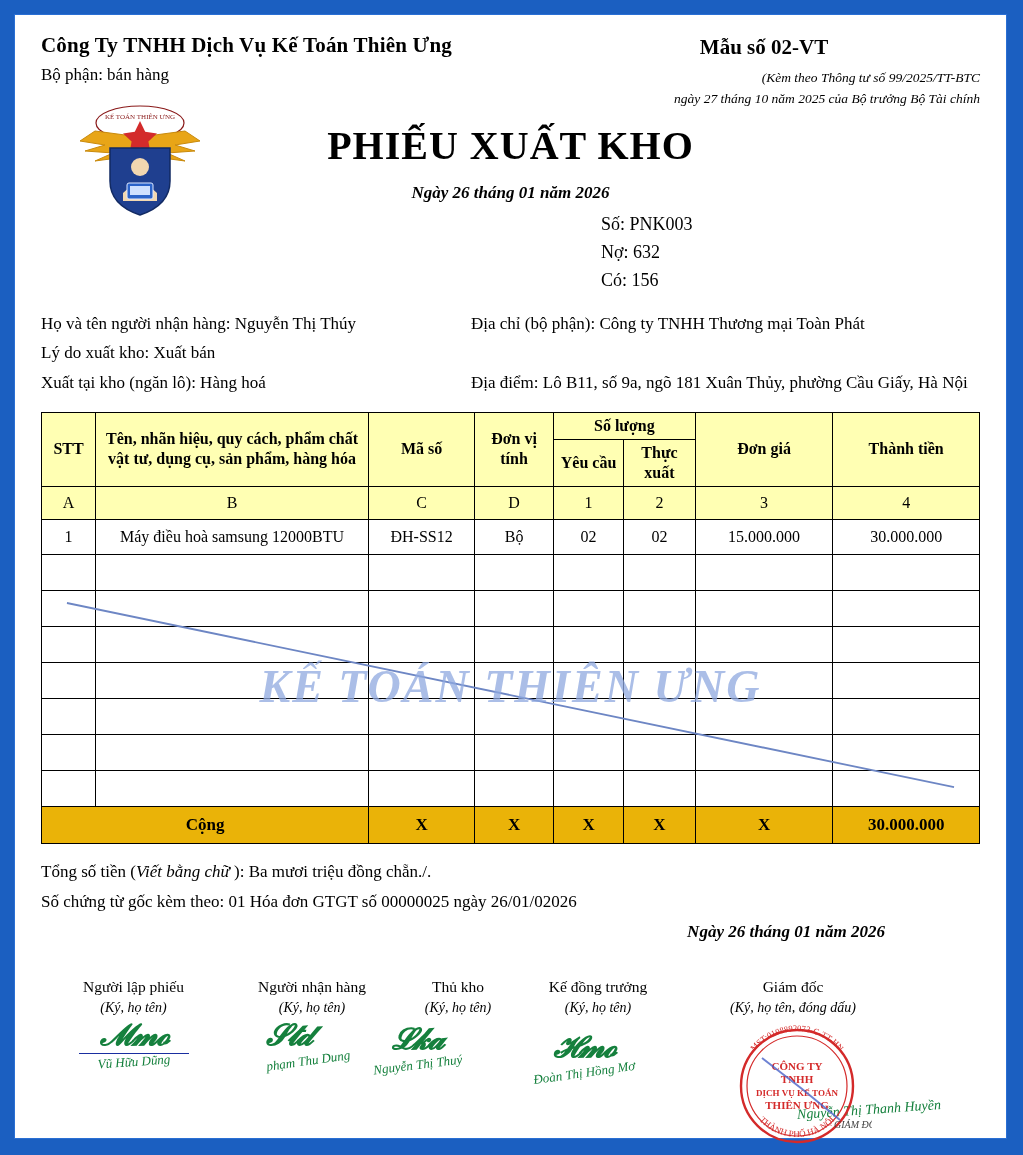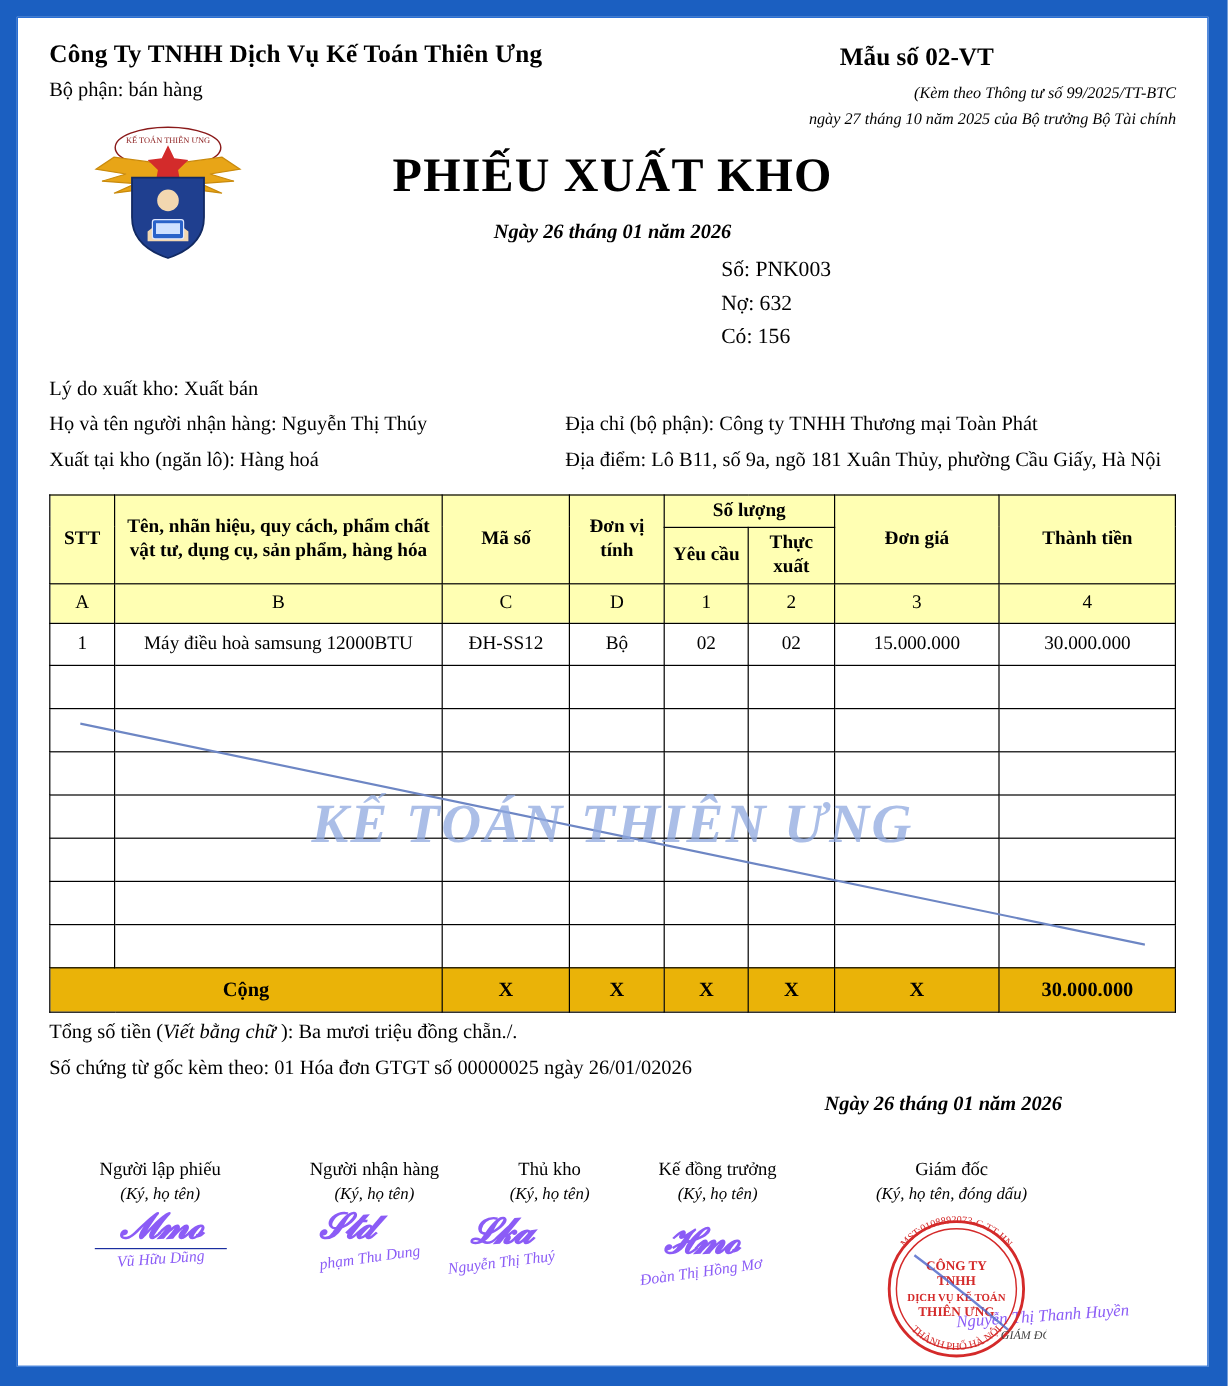--- a/index.html
+++ b/index.html
@@ -76,37 +76,37 @@
   
   .watermark{
     position:absolute;left:0;right:0;top:645px;text-align:center;
     font-size:46px;font-weight:bold;font-style:italic;
     color:#8fa9e0;opacity:.75;letter-spacing:2px;
     font-family:"Liberation Serif", serif;
     pointer-events:none;
   }
 
   
-  .foot{font-size:17px;margin-top:1px;line-height:1.75;}
+  .foot{font-size:17px;margin-top:13px;line-height:1.75;}
   .foot i{font-style:italic;}
   .foot-date{text-align:right;font-style:italic;font-weight:bold;font-size:17px;margin-top:6px;padding-right:95px;}
 
   
   .signs{display:flex;margin-top:16px;}
   .sig{text-align:center;}
   .sig .t{font-size:15.5px;font-weight:normal;margin-top:20px;}
   .sig .s{font-size:14px;font-style:italic;margin-top:4px;}
   .sig1{width:185px;}
   .sig2{width:172px;}
   .sig3{width:120px;}
   .sig4{width:160px;}
   .sig5{width:230px;}
 
   .sigimgs{position:relative;height:120px;}
-  .sg{position:absolute;font-family:"Liberation Serif",serif;color:#8b5cf6;font-style:italic;}
+  .sg{position:absolute;font-family:"Liberation Serif",serif;color:#15803d;font-style:italic;}
   .sg .scribble{font-size:30px;font-weight:bold;letter-spacing:-2px;}
   .sg .nm{font-size:13px;white-space:nowrap;}
   .underline{border-bottom:1.5px solid #1a2ea0;}
 
   
   .stamp{
     position:absolute;right:108px;top:-8px;width:150px;height:150px;
   }
 </style>
 </head>
@@ -153,25 +153,25 @@
     </div>
 
     <div class="numbers">
       <div>Số: PNK003</div>
       <div>Nợ: 632</div>
       <div>Có: 156</div>
     </div>
 
     <div class="info">
       <div class="info-row">
-        <div class="c1">Lý do xuất kho: Xuất bán</div>
-      </div>
-      <div class="info-row">
         <div class="c1">Họ và tên người nhận hàng: Nguyễn Thị Thúy</div>
         <div class="c2">Địa chỉ (bộ phận): Công ty TNHH Thương mại Toàn Phát</div>
+      </div>
+      <div class="info-row">
+        <div class="c1">Lý do xuất kho: Xuất bán</div>
       </div>
       <div class="info-row">
         <div class="c1">Xuất tại kho (ngăn lô): Hàng hoá</div>
         <div class="c2">Địa điểm: Lô B11, số 9a, ngõ 181 Xuân Thủy, phường Cầu Giấy, Hà Nội</div>
       </div>
     </div>
 
     <div style="position:relative;">
       <table class="main">
         <thead>

